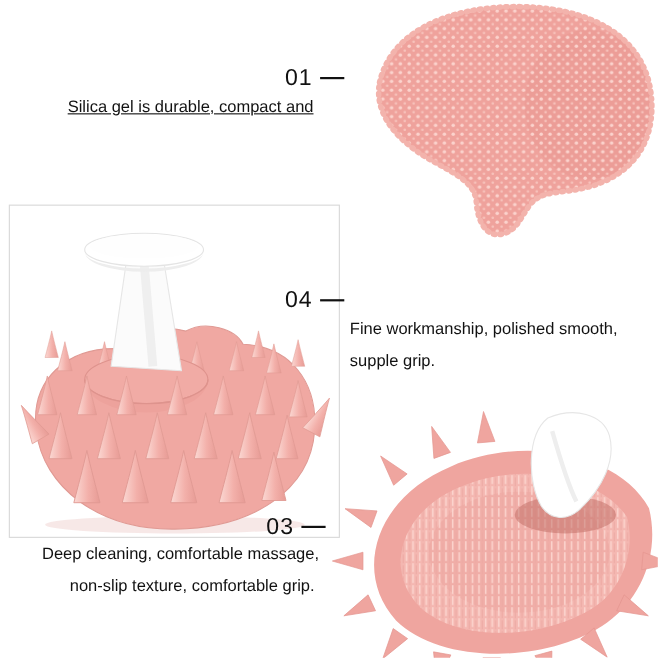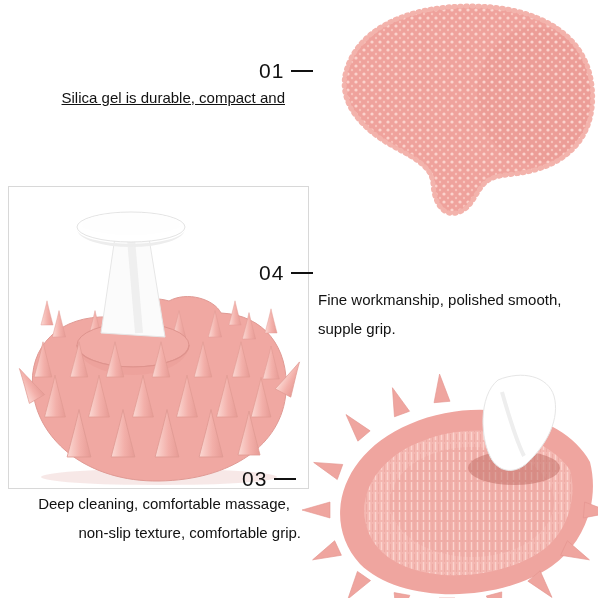--- a/index.html
+++ b/index.html
@@ -154,15 +154,15 @@
     <span class="rule"></span>
   </div>
   <div class="cap" style="left:318px; top:290px;">Fine workmanship, polished smooth,</div>
   <div class="cap" style="left:318px; top:319px;">supple grip.</div>
 
   <div class="num-head" style="left:242px; top:467px;">
     <span class="num">03</span>
     <span class="rule"></span>
   </div>
   <div class="cap" style="right:310px; top:494px;">Deep cleaning, comfortable massage,</div>
-  <div class="cap" style="right:299px; top:523px;">non-slip texture, comfortable grip.</div>
+  <div class="cap" style="right:314px; top:523px;">non-slip texture, comfortable grip.</div>
 
 </div>
 
 </body></html>

